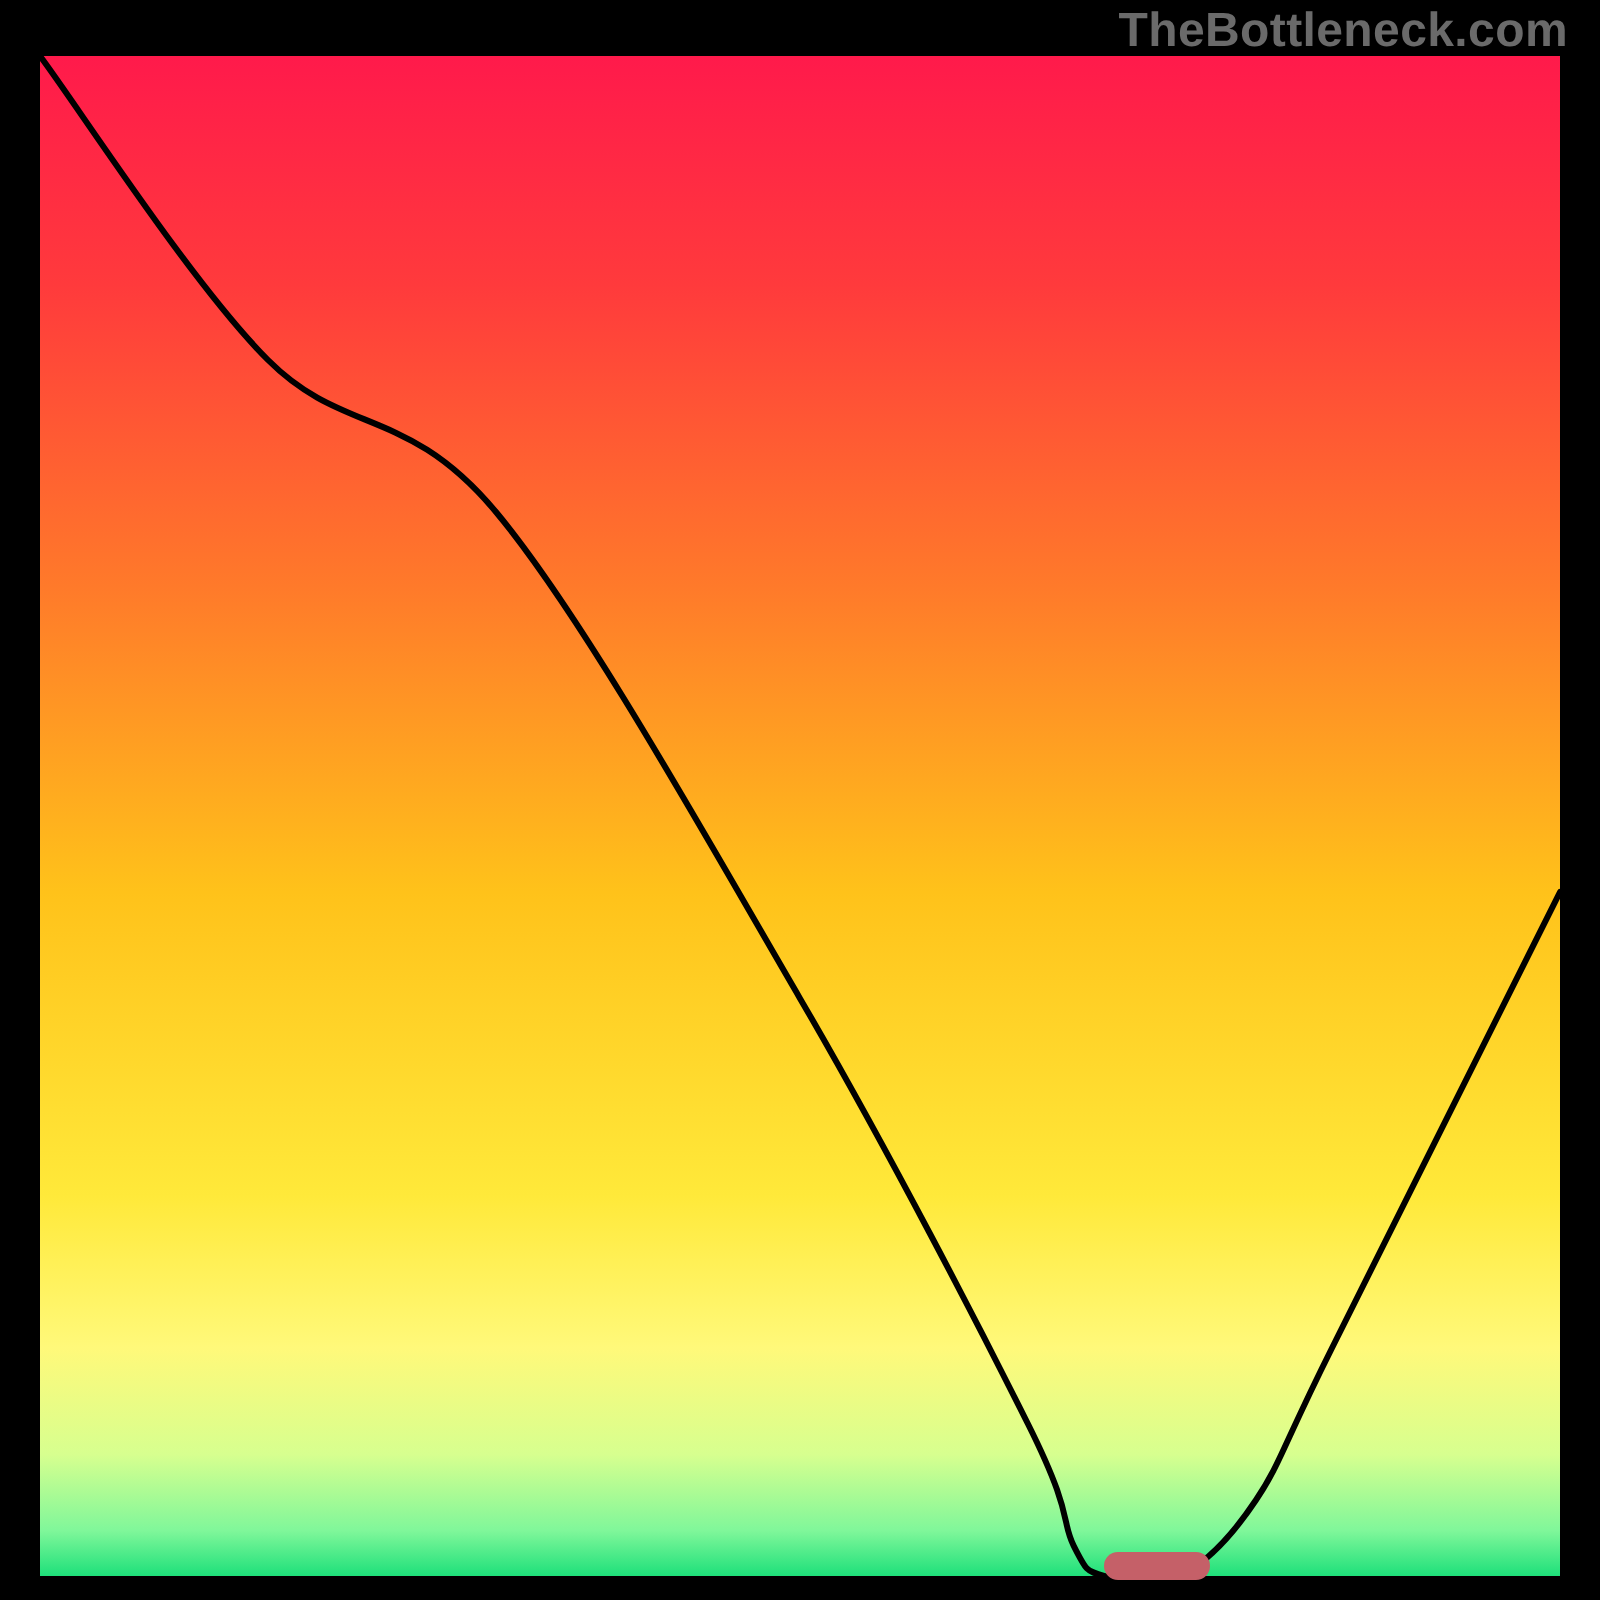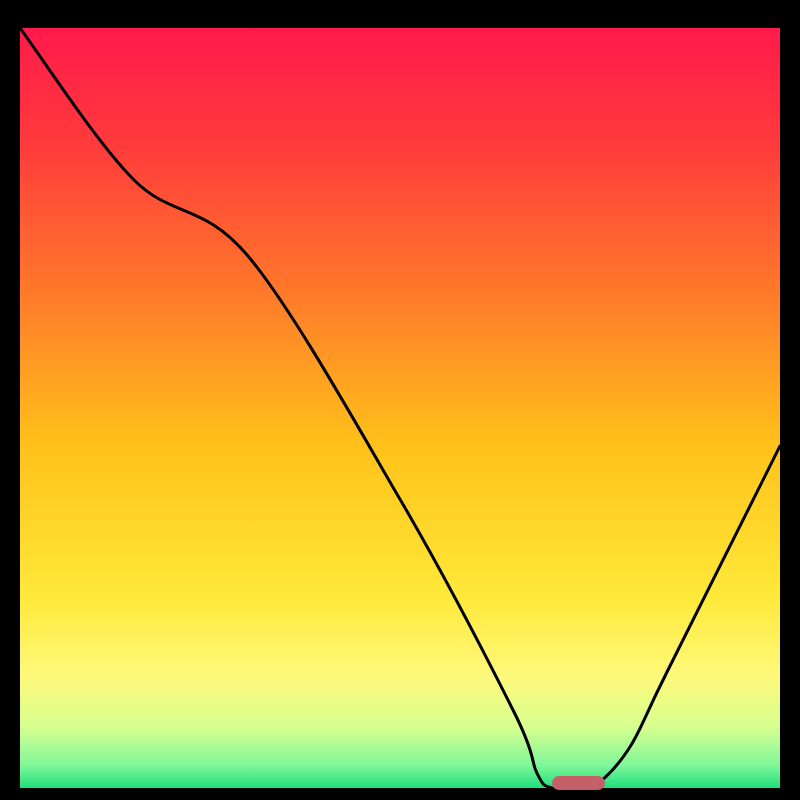--- a/index.html
+++ b/index.html
@@ -40,20 +40,21 @@
     height: 14px;
     background: #c56068;
     border-radius: 7px;
   }
 </style>
 </head>
 <body>
 
 <div class="container">
 
+  <div class="watermark">TheBottleneck.com</div>
 
   <div class="plot">
     <svg id="chart-svg" width="760" height="760" viewBox="0 0 760 760">
       <defs>
         <linearGradient id="bg-grad" x1="0" y1="0" x2="0" y2="1">
 
         <stop offset="0%" stop-color="#ff1a4b"></stop>
             <stop offset="15%" stop-color="#ff3a3c"></stop>
             <stop offset="35%" stop-color="#ff7a2a"></stop>
             <stop offset="55.00000000000001%" stop-color="#ffc21a"></stop>

